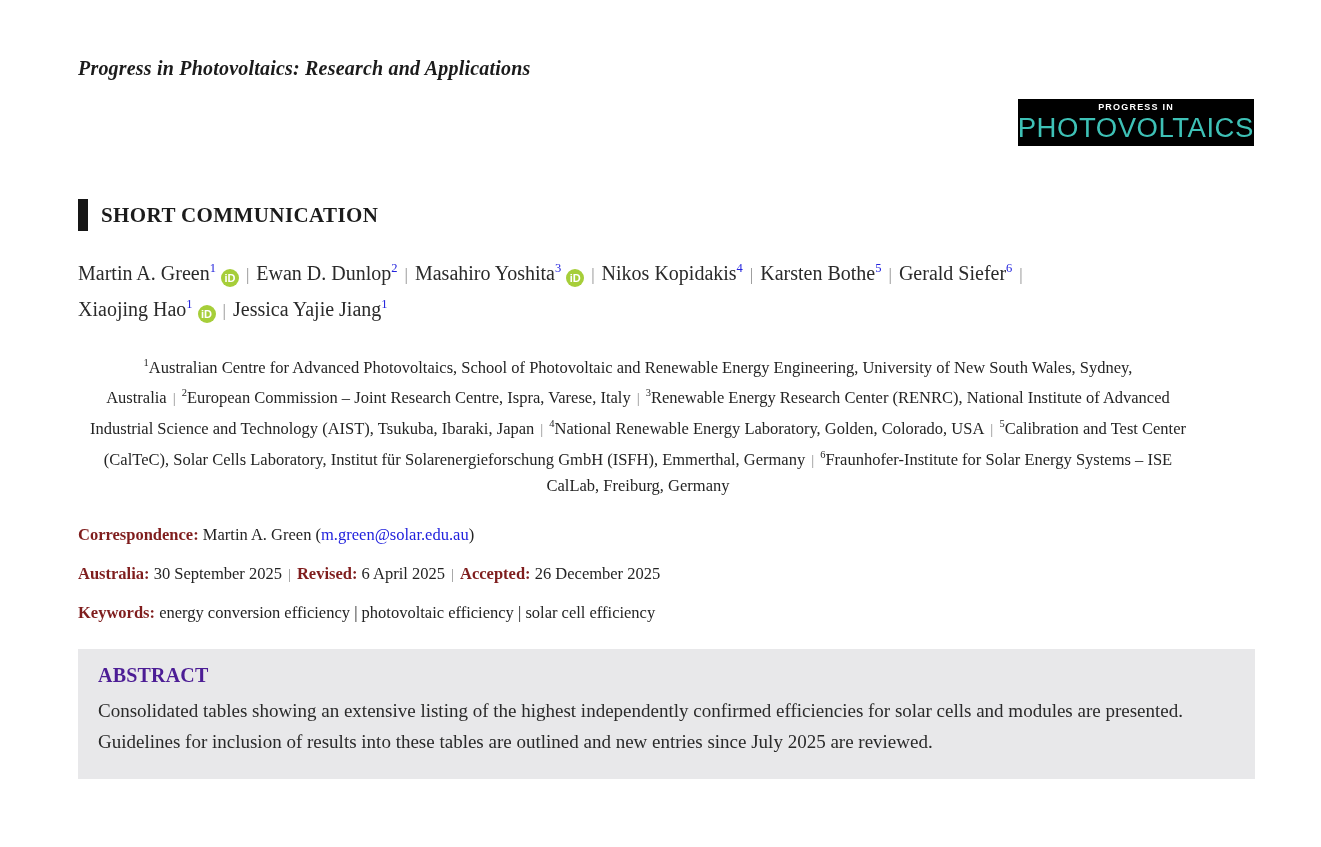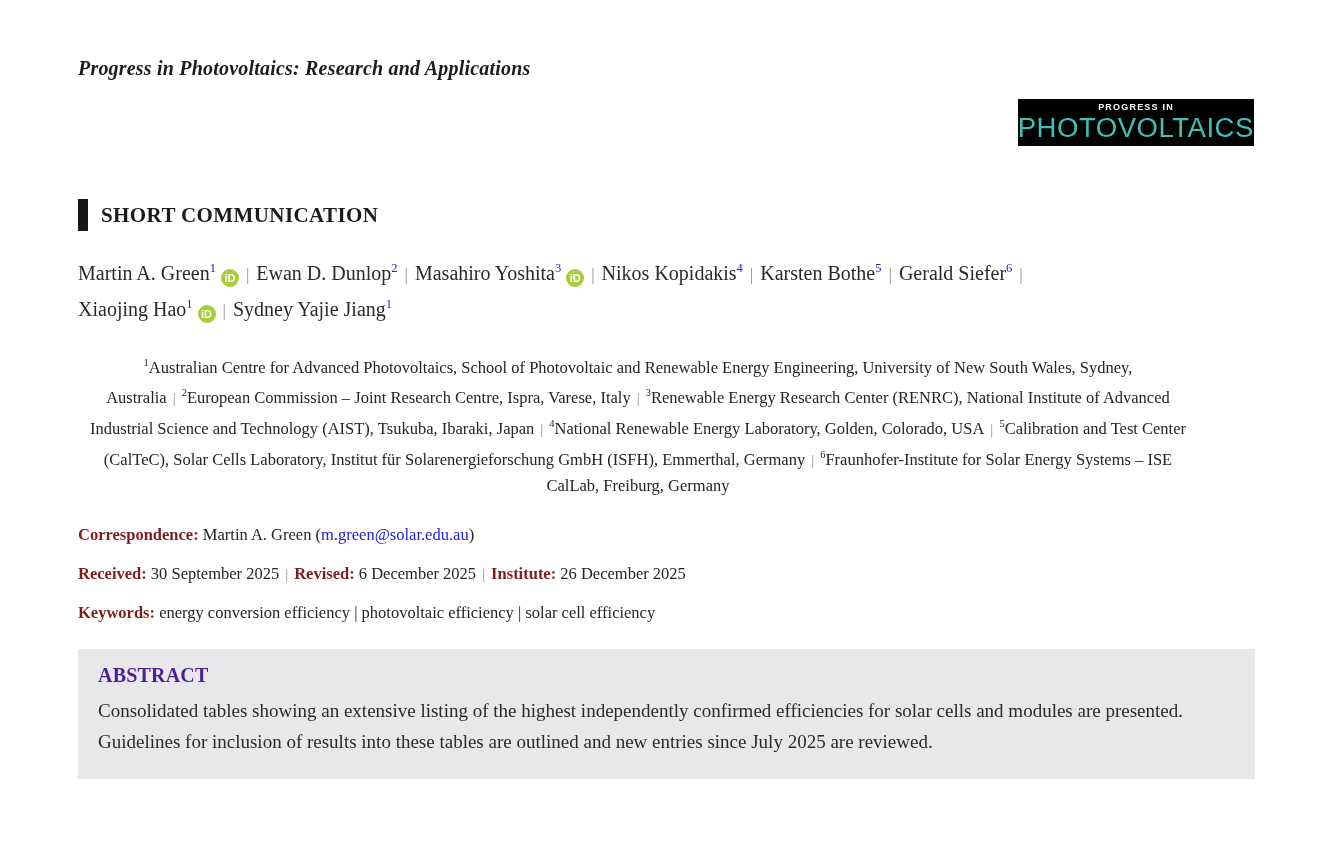--- a/index.html
+++ b/index.html
@@ -107,28 +107,28 @@
     </div>
 
     <div class="article-type">
       <div class="type-bar"></div>
       <div class="type-label">SHORT COMMUNICATION</div>
     </div>
 
 
     <div class="authors">
       <span class="author"><span>Martin A. Green</span><sup class="asup">1</sup><span class="orcid"><span>iD</span></span></span><span class="sep">|</span><span class="author"><span>Ewan D. Dunlop</span><sup class="asup">2</sup></span><span class="sep">|</span><span class="author"><span>Masahiro Yoshita</span><sup class="asup">3</sup><span class="orcid"><span>iD</span></span></span><span class="sep">|</span><span class="author"><span>Nikos Kopidakis</span><sup class="asup">4</sup></span><span class="sep">|</span><span class="author"><span>Karsten Bothe</span><sup class="asup">5</sup></span><span class="sep">|</span><span class="author"><span>Gerald Siefer</span><sup class="asup">6</sup></span><span class="sep">|</span><br>
-      <span class="author"><span>Xiaojing Hao</span><sup class="asup">1</sup><span class="orcid"><span>iD</span></span></span><span class="sep">|</span><span class="author"><span>Sydney Yajie Jiang</span><sup class="asup">1</sup></span>
+      <span class="author"><span>Xiaojing Hao</span><sup class="asup">1</sup><span class="orcid"><span>iD</span></span></span><span class="sep">|</span><span class="author"><span>Jessica Yajie Jiang</span><sup class="asup">1</sup></span>
     </div>
 
     <p class="affiliations"><sup>1</sup><span>Australian Centre for Advanced Photovoltaics, School of Photovoltaic and Renewable Energy Engineering, University of New South Wales, Sydney, Australia</span><span class="sep">|</span><sup>2</sup><span>European Commission – Joint Research Centre, Ispra, Varese, Italy</span><span class="sep">|</span><sup>3</sup><span>Renewable Energy Research Center (RENRC), National Institute of Advanced Industrial Science and Technology (AIST), Tsukuba, Ibaraki, Japan</span><span class="sep">|</span><sup>4</sup><span>National Renewable Energy Laboratory, Golden, Colorado, USA</span><span class="sep">|</span><sup>5</sup><span>Calibration and Test Center (CalTeC), Solar Cells Laboratory, Institut für Solarenergieforschung GmbH (ISFH), Emmerthal, Germany</span><span class="sep">|</span><sup>6</sup><span>Fraunhofer-Institute for Solar Energy Systems – ISE CalLab, Freiburg, Germany</span></p>
 
     <p class="meta-line correspondence"><b>Correspondence:</b><span> Martin A. Green (</span><a class="email">m.green@solar.edu.au</a><span>)</span></p>
 
-    <p class="meta-line"><b>Received:</b><span> 30 September 2025</span><span class="sep">|</span><b>Revised:</b><span> 6 December 2025</span><span class="sep">|</span><b>Institute:</b><span> 26 December 2025</span></p>
+    <p class="meta-line"><b>Australia:</b><span> 30 September 2025</span><span class="sep">|</span><b>Revised:</b><span> 6 April 2025</span><span class="sep">|</span><b>Accepted:</b><span> 26 December 2025</span></p>
 
     <p class="meta-line"><b>Keywords:</b><span> energy conversion efficiency | photovoltaic efficiency | solar cell efficiency</span></p>
 
     <div class="abstract-box">
       <div class="abstract-heading">ABSTRACT</div>
       <div class="abstract-text">Consolidated tables showing an extensive listing of the highest independently confirmed efficiencies for solar cells and modules are presented. Guidelines for inclusion of results into these tables are outlined and new entries since July 2025 are reviewed.</div>
     </div>
 
   </div>
 </div>

